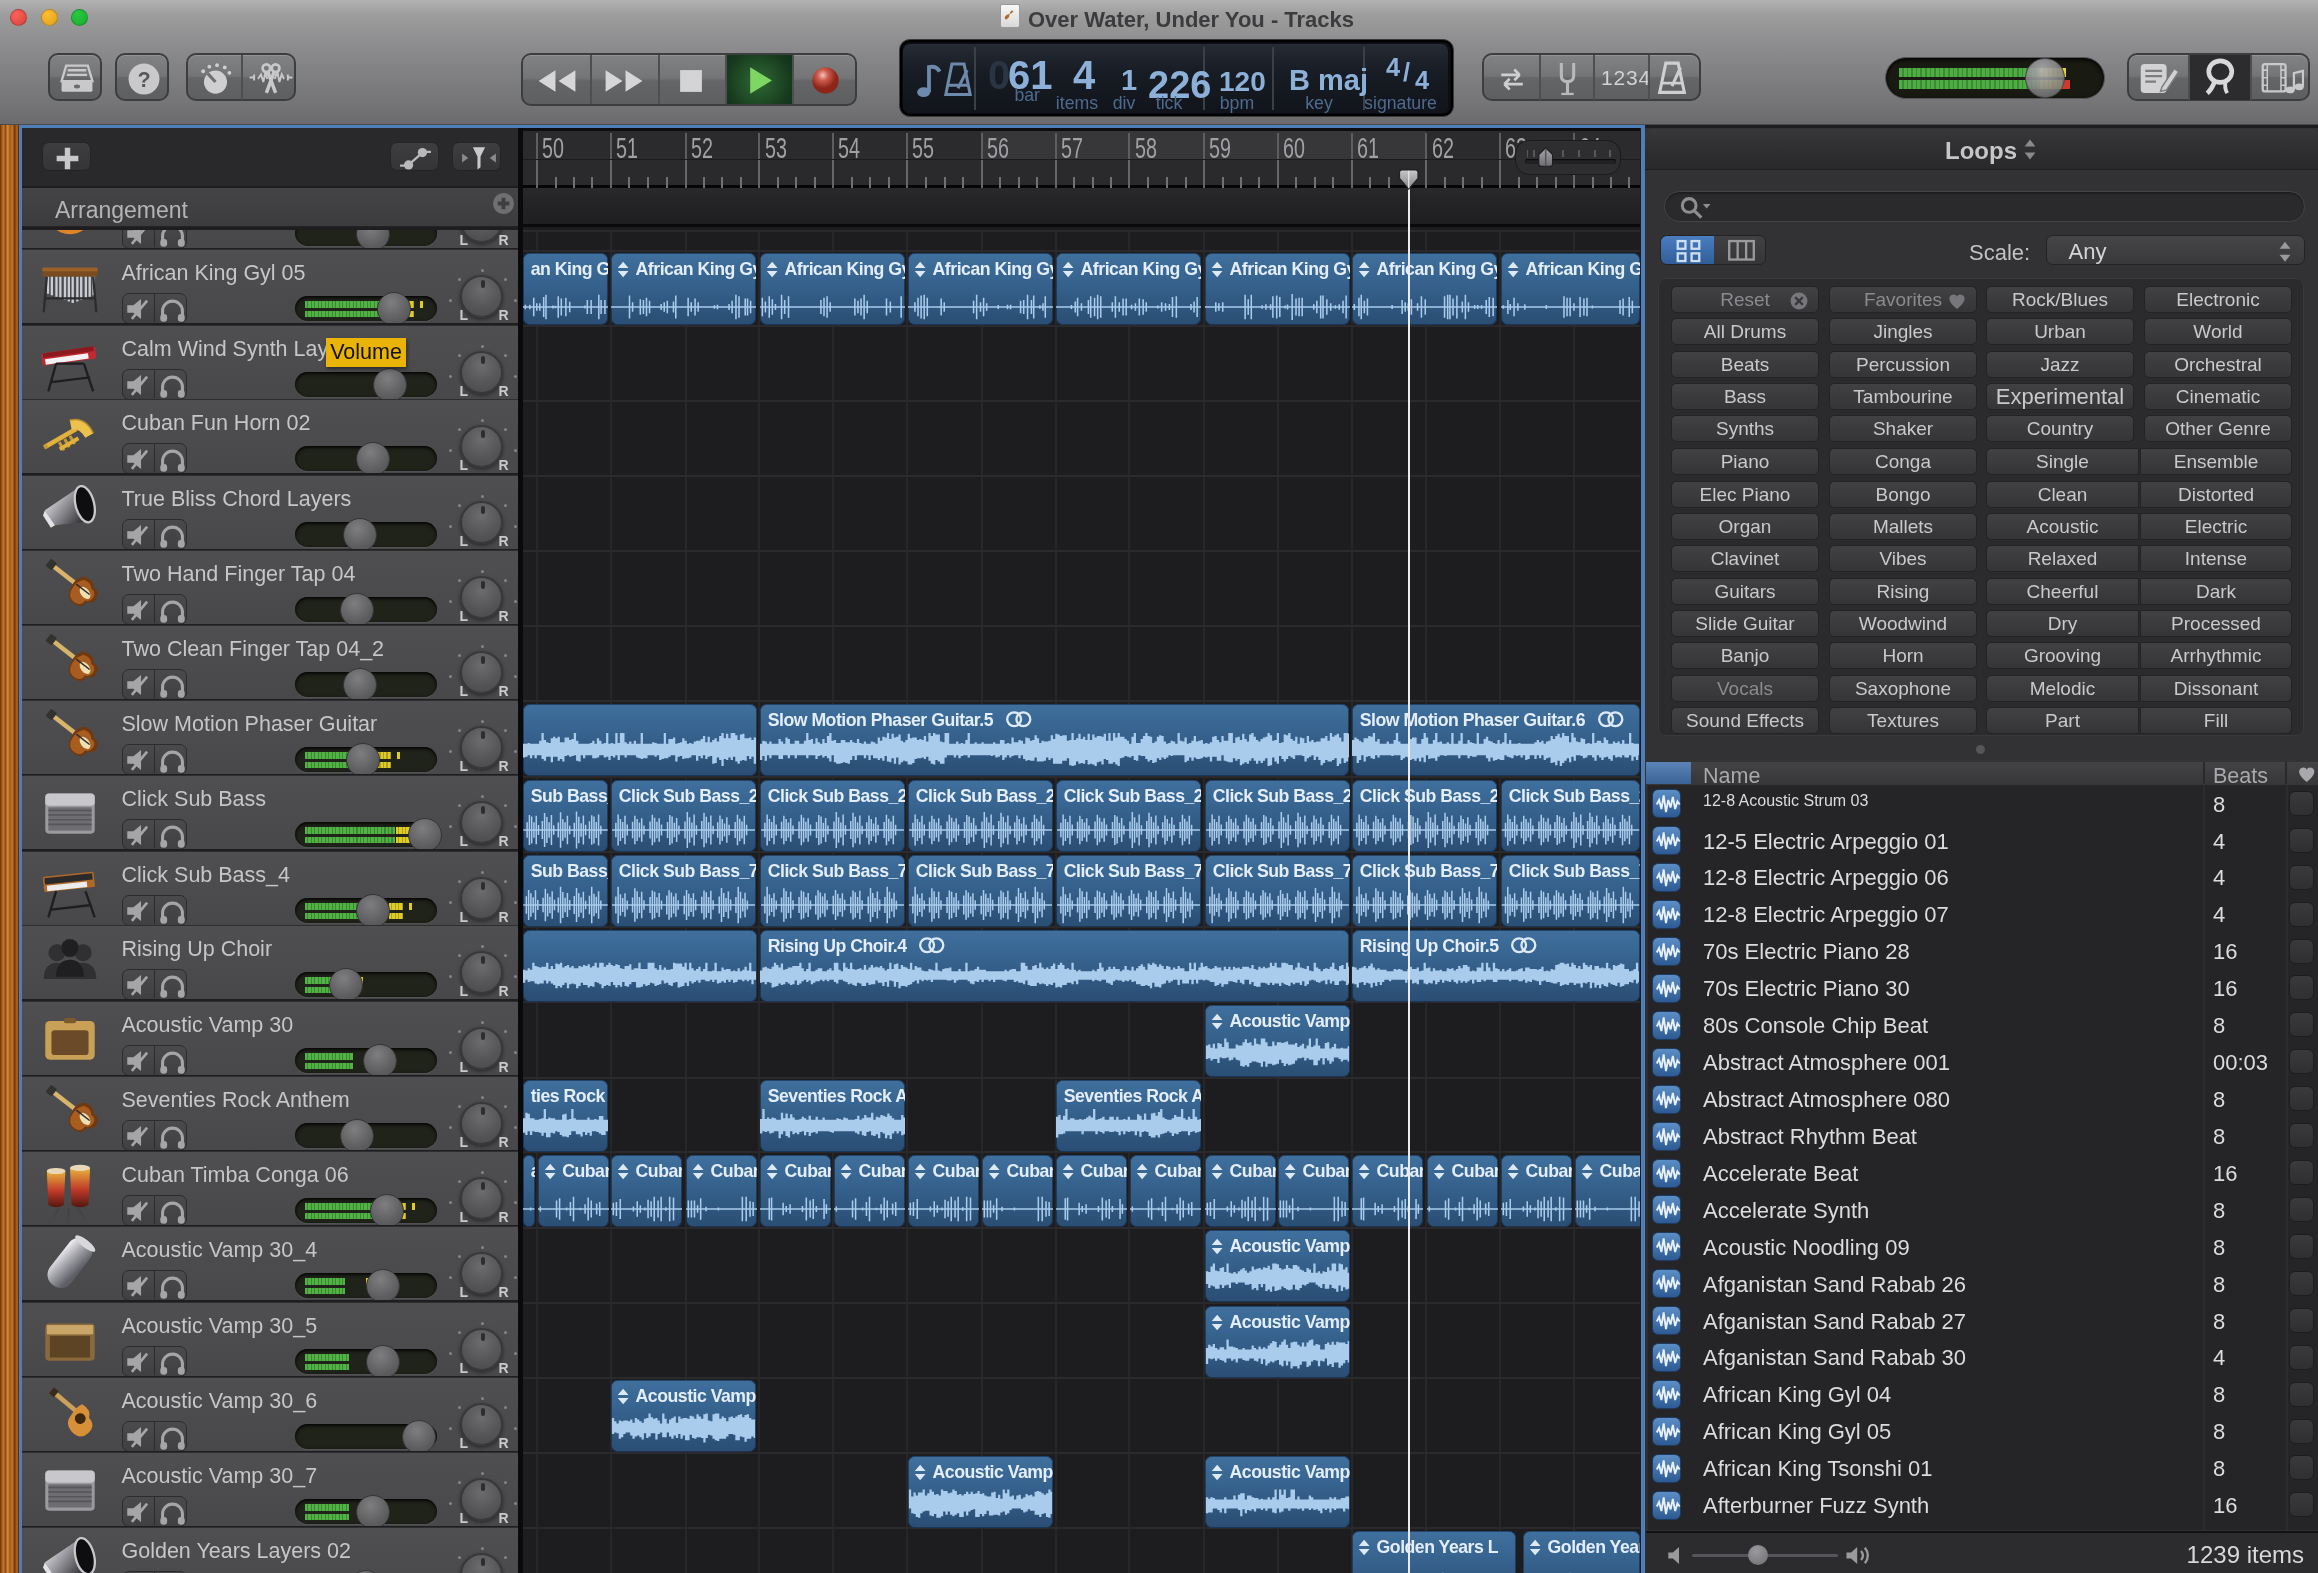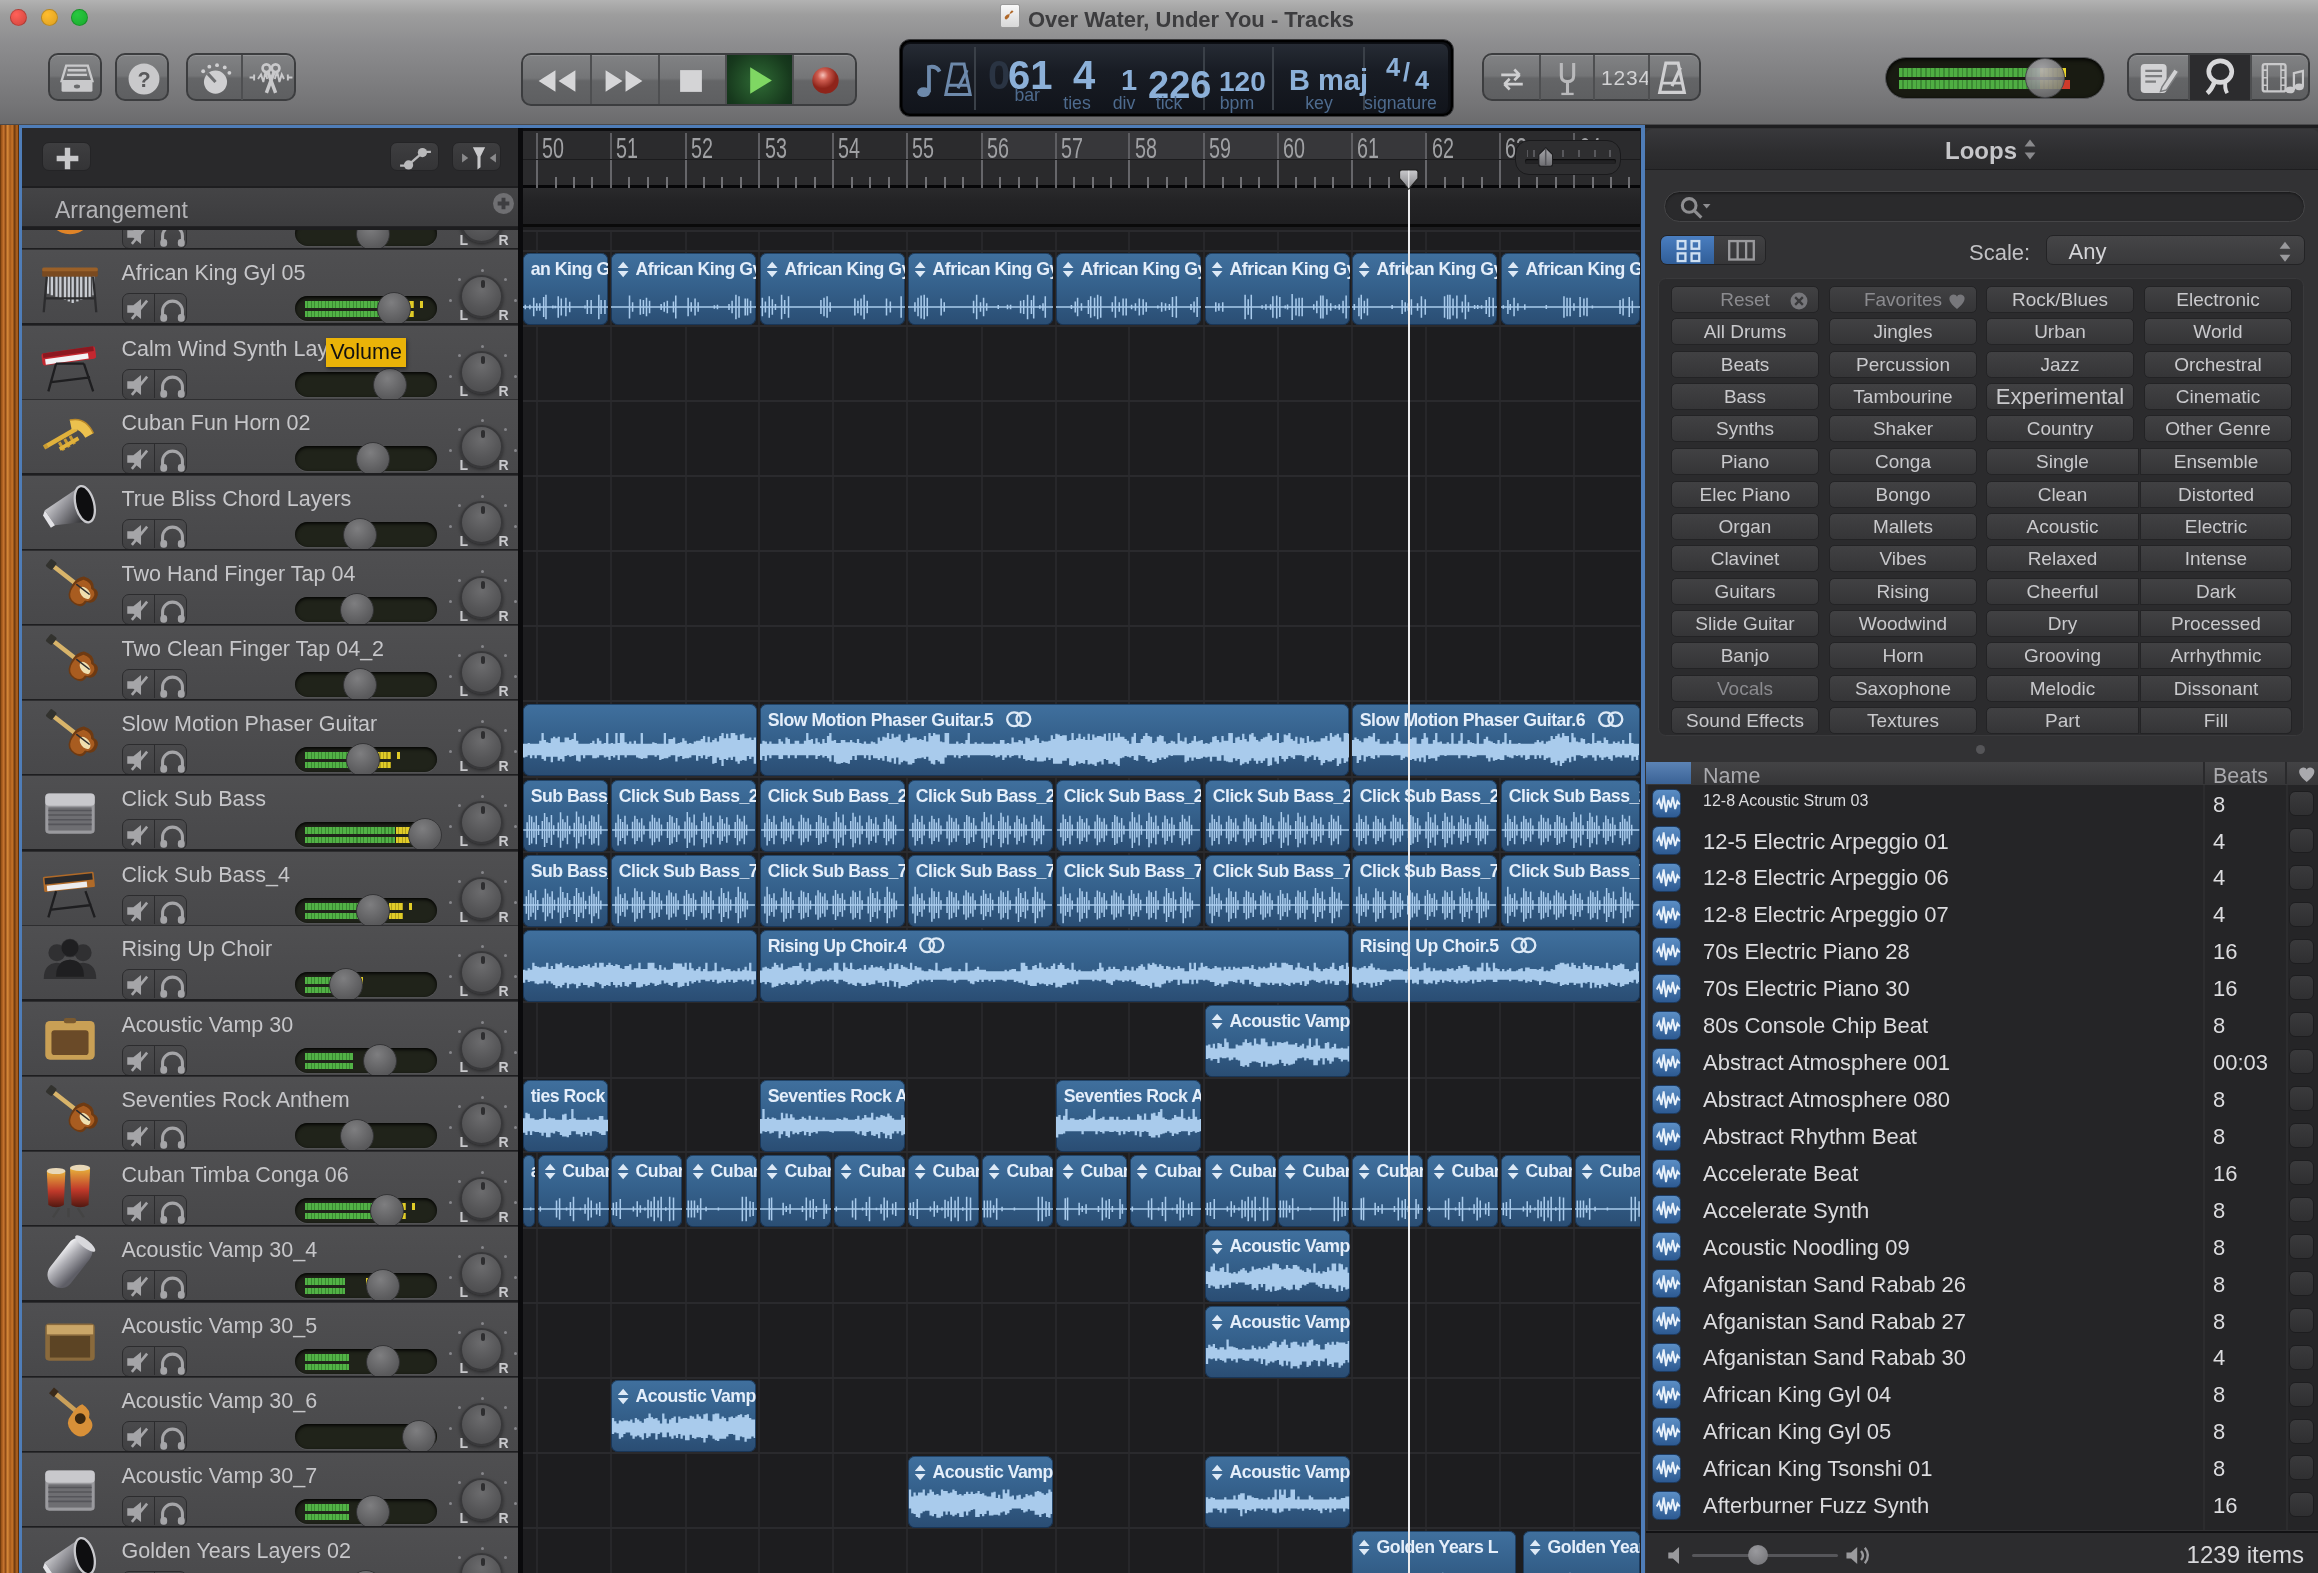--- a/index.html
+++ b/index.html
@@ -94,21 +94,21 @@
 <div class="ab" style="left:105px;top:9.2px;font-size:40px;color:#8cb0d8;font-weight:bold">61</div>
 <div class="ab" style="left:170px;top:9.2px;font-size:40px;color:#8cb0d8;font-weight:bold">4</div>
 <div class="ab" style="left:218px;top:20px;font-size:29px;color:#8cb0d8;font-weight:bold">1</div>
 <div class="ab" style="left:245px;top:20px;font-size:38px;color:#8cb0d8;font-weight:bold">226</div>
 <div class="ab" style="left:316px;top:21.5px;font-size:28px;color:#8cb0d8;font-weight:bold">120</div>
 <div class="ab" style="left:386px;top:20px;font-size:29px;color:#8cb0d8;font-weight:bold">B maj</div>
 <div class="ab" style="left:483px;top:9.2px;font-size:25.4px;color:#8cb0d8;font-weight:bold">4</div>
 <div class="ab" style="left:500px;top:14px;font-size:25.4px;color:#8cb0d8;font-weight:bold">/</div>
 <div class="ab" style="left:512px;top:21.5px;font-size:25.4px;color:#8cb0d8;font-weight:bold">4</div>
 <div class="ab" style="left:91px;top:41px;width:46px;font-size:17.7px;color:#4e6b8e;text-align:right">bar</div>
-<div class="ab" style="left:151px;top:49px;width:46px;font-size:17.7px;color:#4e6b8e;text-align:center">ties</div>
+<div class="ab" style="left:151px;top:49px;width:46px;font-size:17.7px;color:#4e6b8e;text-align:center">items</div>
 <div class="ab" style="left:202px;top:49px;width:38px;font-size:17.7px;color:#4e6b8e;text-align:center">div</div>
 <div class="ab" style="left:243px;top:49px;width:46px;font-size:17.7px;color:#4e6b8e;text-align:center">tick</div>
 <div class="ab" style="left:303px;top:49px;width:62px;font-size:17.7px;color:#4e6b8e;text-align:center">bpm</div>
 <div class="ab" style="left:385px;top:49px;width:62px;font-size:17.7px;color:#4e6b8e;text-align:center">key</div>
 <div class="ab" style="left:455px;top:49px;width:85px;font-size:17.7px;color:#4e6b8e;text-align:center">signature</div>
 </div>
 <div class="ab" style="left:1482px;top:53px;width:219px;height:48px;background:linear-gradient(#818284,#747577 47%,#646567 53%,#5e5f61);border:2.3px solid #3c3d3f;border-radius:10px;box-shadow:inset 0 0.8px 0 rgba(255,255,255,.2);">
     <div style="position:absolute;left:7.7px;top:8.5px;opacity:1.0"><svg width="40" height="31" viewBox="0 0 52 40" style="">
         <path d="M12 14 H36 M36 14 l-7 -7 M36 14 l-7 7" stroke="#cfcfd1" stroke-width="3.5" fill="none"></path>
         <path d="M40 26 H16 M16 26 l7 -7 M16 26 l7 7" stroke="#cfcfd1" stroke-width="3.5" fill="none"></path>

